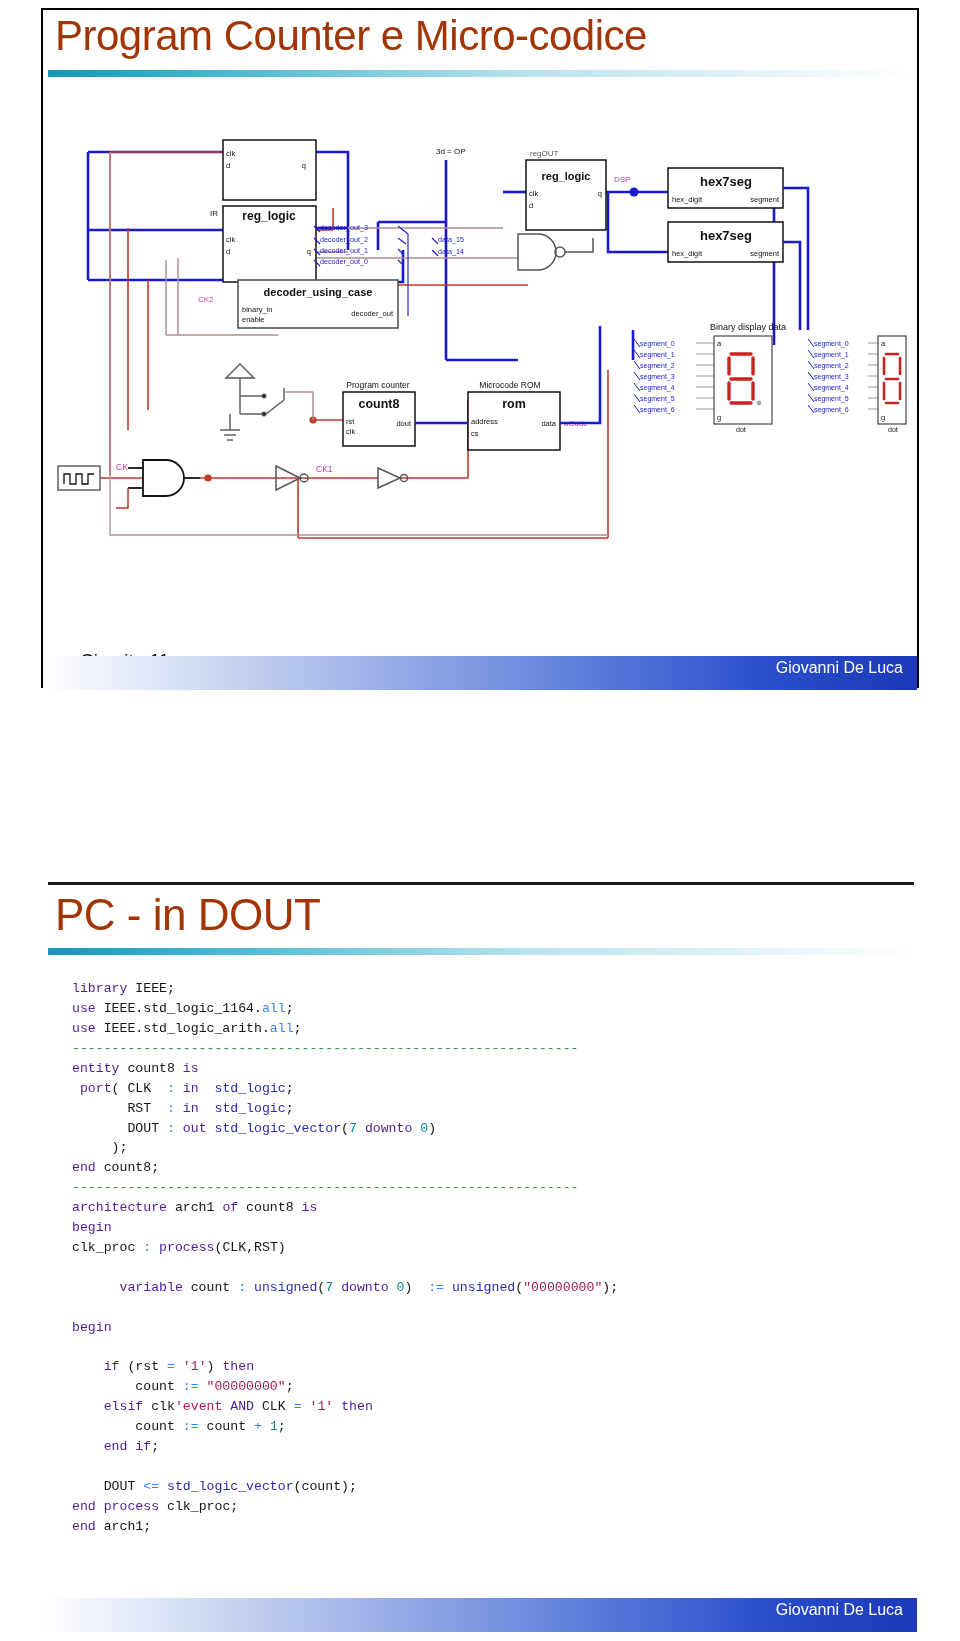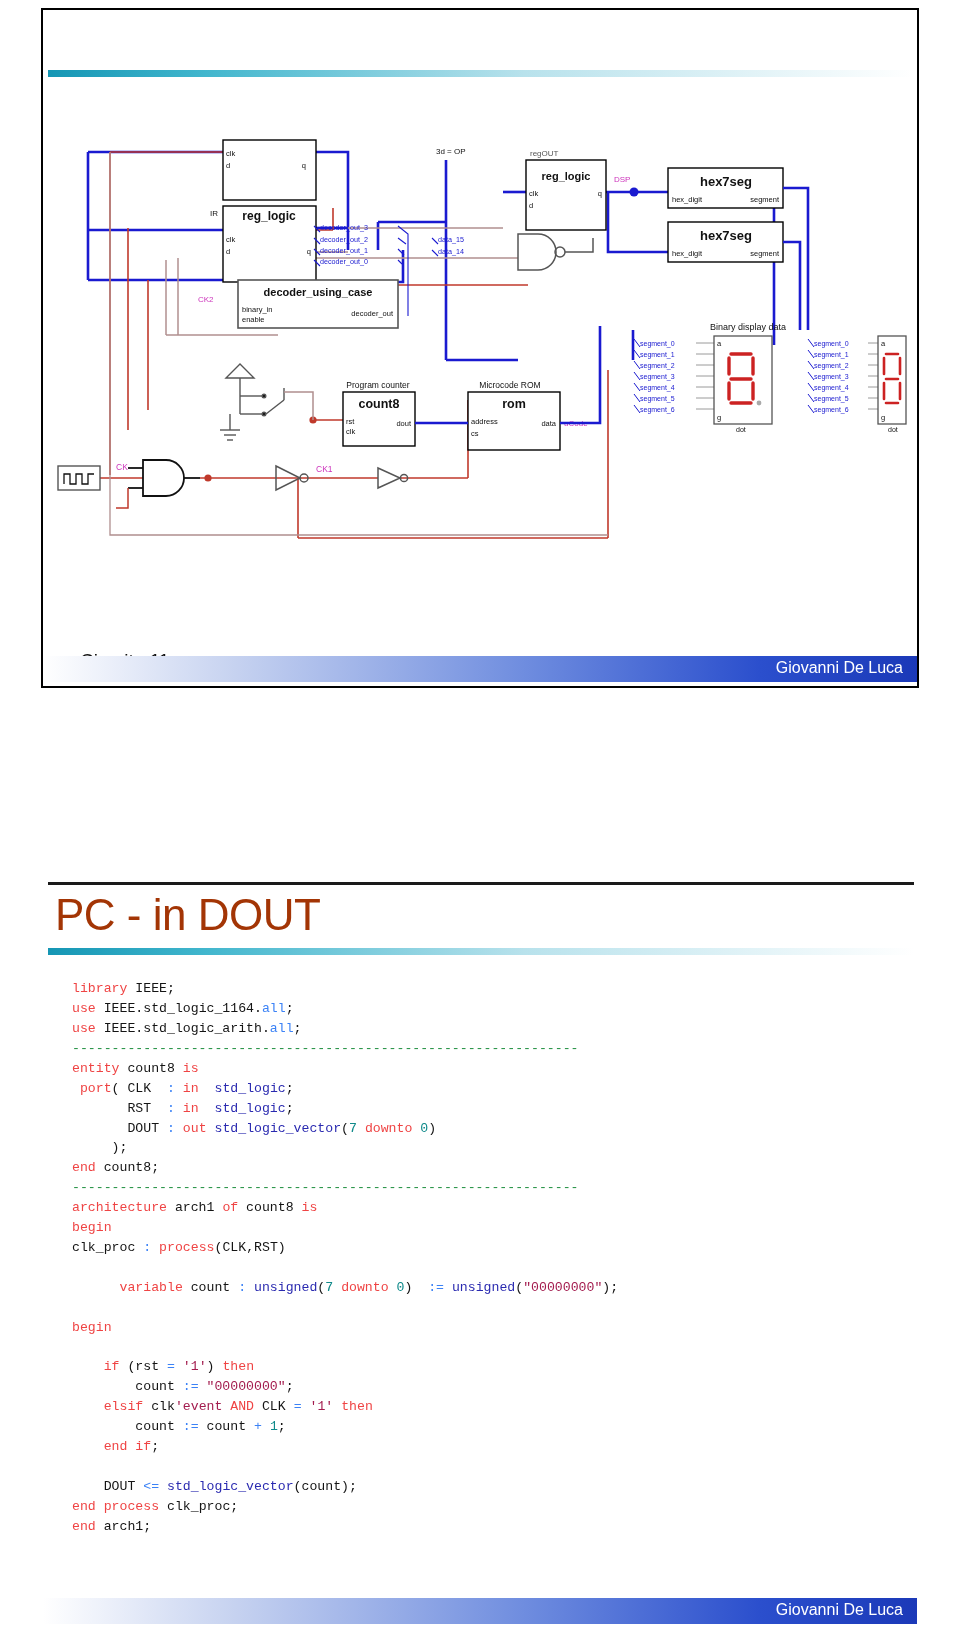--- a/index.html
+++ b/index.html
@@ -38,21 +38,21 @@
   }
   #s1-rule { left:48px; top:70px; width:866px; }
   #s2-rule { left:48px; top:948px; width:866px; }
 
   .title-rule-dark {
     position:absolute; left:48px; top:882px; width:866px; height:3px; background:#1a1a1a;
   }
 
   
   .footer-band {
-    position:absolute; height:26px;
+    position:absolute; height:34px;
     background: linear-gradient(to right, #ffffff 0%, #c6d2f0 22%, #6f8ddf 55%, #2b4fcd 82%, #1b39b8 100%);
   }
   #s1-footer { left:43px; top:656px; width:874px; }
   #s2-footer { left:43px; top:1598px; width:874px; }
   .footer-name {
     position:absolute; right:14px; top:3px;
     color:#ffffff; font-size:16px; font-weight:400; white-space:nowrap;
   }
 
   .caption {
@@ -68,34 +68,35 @@
 
   
   #code {
     position:absolute; left:72px; top:966px;
     font-family:"Liberation Mono", monospace;
     font-size:13.2px;
     line-height:19.9px;
     white-space:pre;
     color:#141414;
   }
-  #code .kw   { color:#ef4444;text-align:right; }
+  #code .kw   { color:#4c1d95;text-align:right; }
   #code .id   { color:#141414; }
   #code .op   { color:#3b82f6; }
   #code .str  { color:#a31c4e; }
   #code .num  { color:#0f8a8a; }
   #code .cmt  { color:#1f8f3f; }
   #code .type { color:#2a2ab0; }
 </style>
 </head>
 <body>
 
 <div class="slide" id="slide-1">
   <div class="slide-frame"></div>
 
+  <div class="slide-title" id="s1-title">Program Counter e Micro-codice</div>
   <div class="title-rule" id="s1-rule"></div>
 
   <div id="circuit">
     <svg width="860" height="430" viewBox="0 0 860 430" xmlns="http://www.w3.org/2000/svg" font-family="Liberation Sans, sans-serif">
       <g id="wires-blue" stroke="#1a1ad0" stroke-width="2.6" fill="none">
         <path d="M40 22 L40 150"></path>
         <path d="M40 22 L175 22"></path>
         <path d="M40 100 L175 100"></path>
         <path d="M40 150 L175 150"></path>
         <path d="M268 22 L300 22 L300 52"></path>

